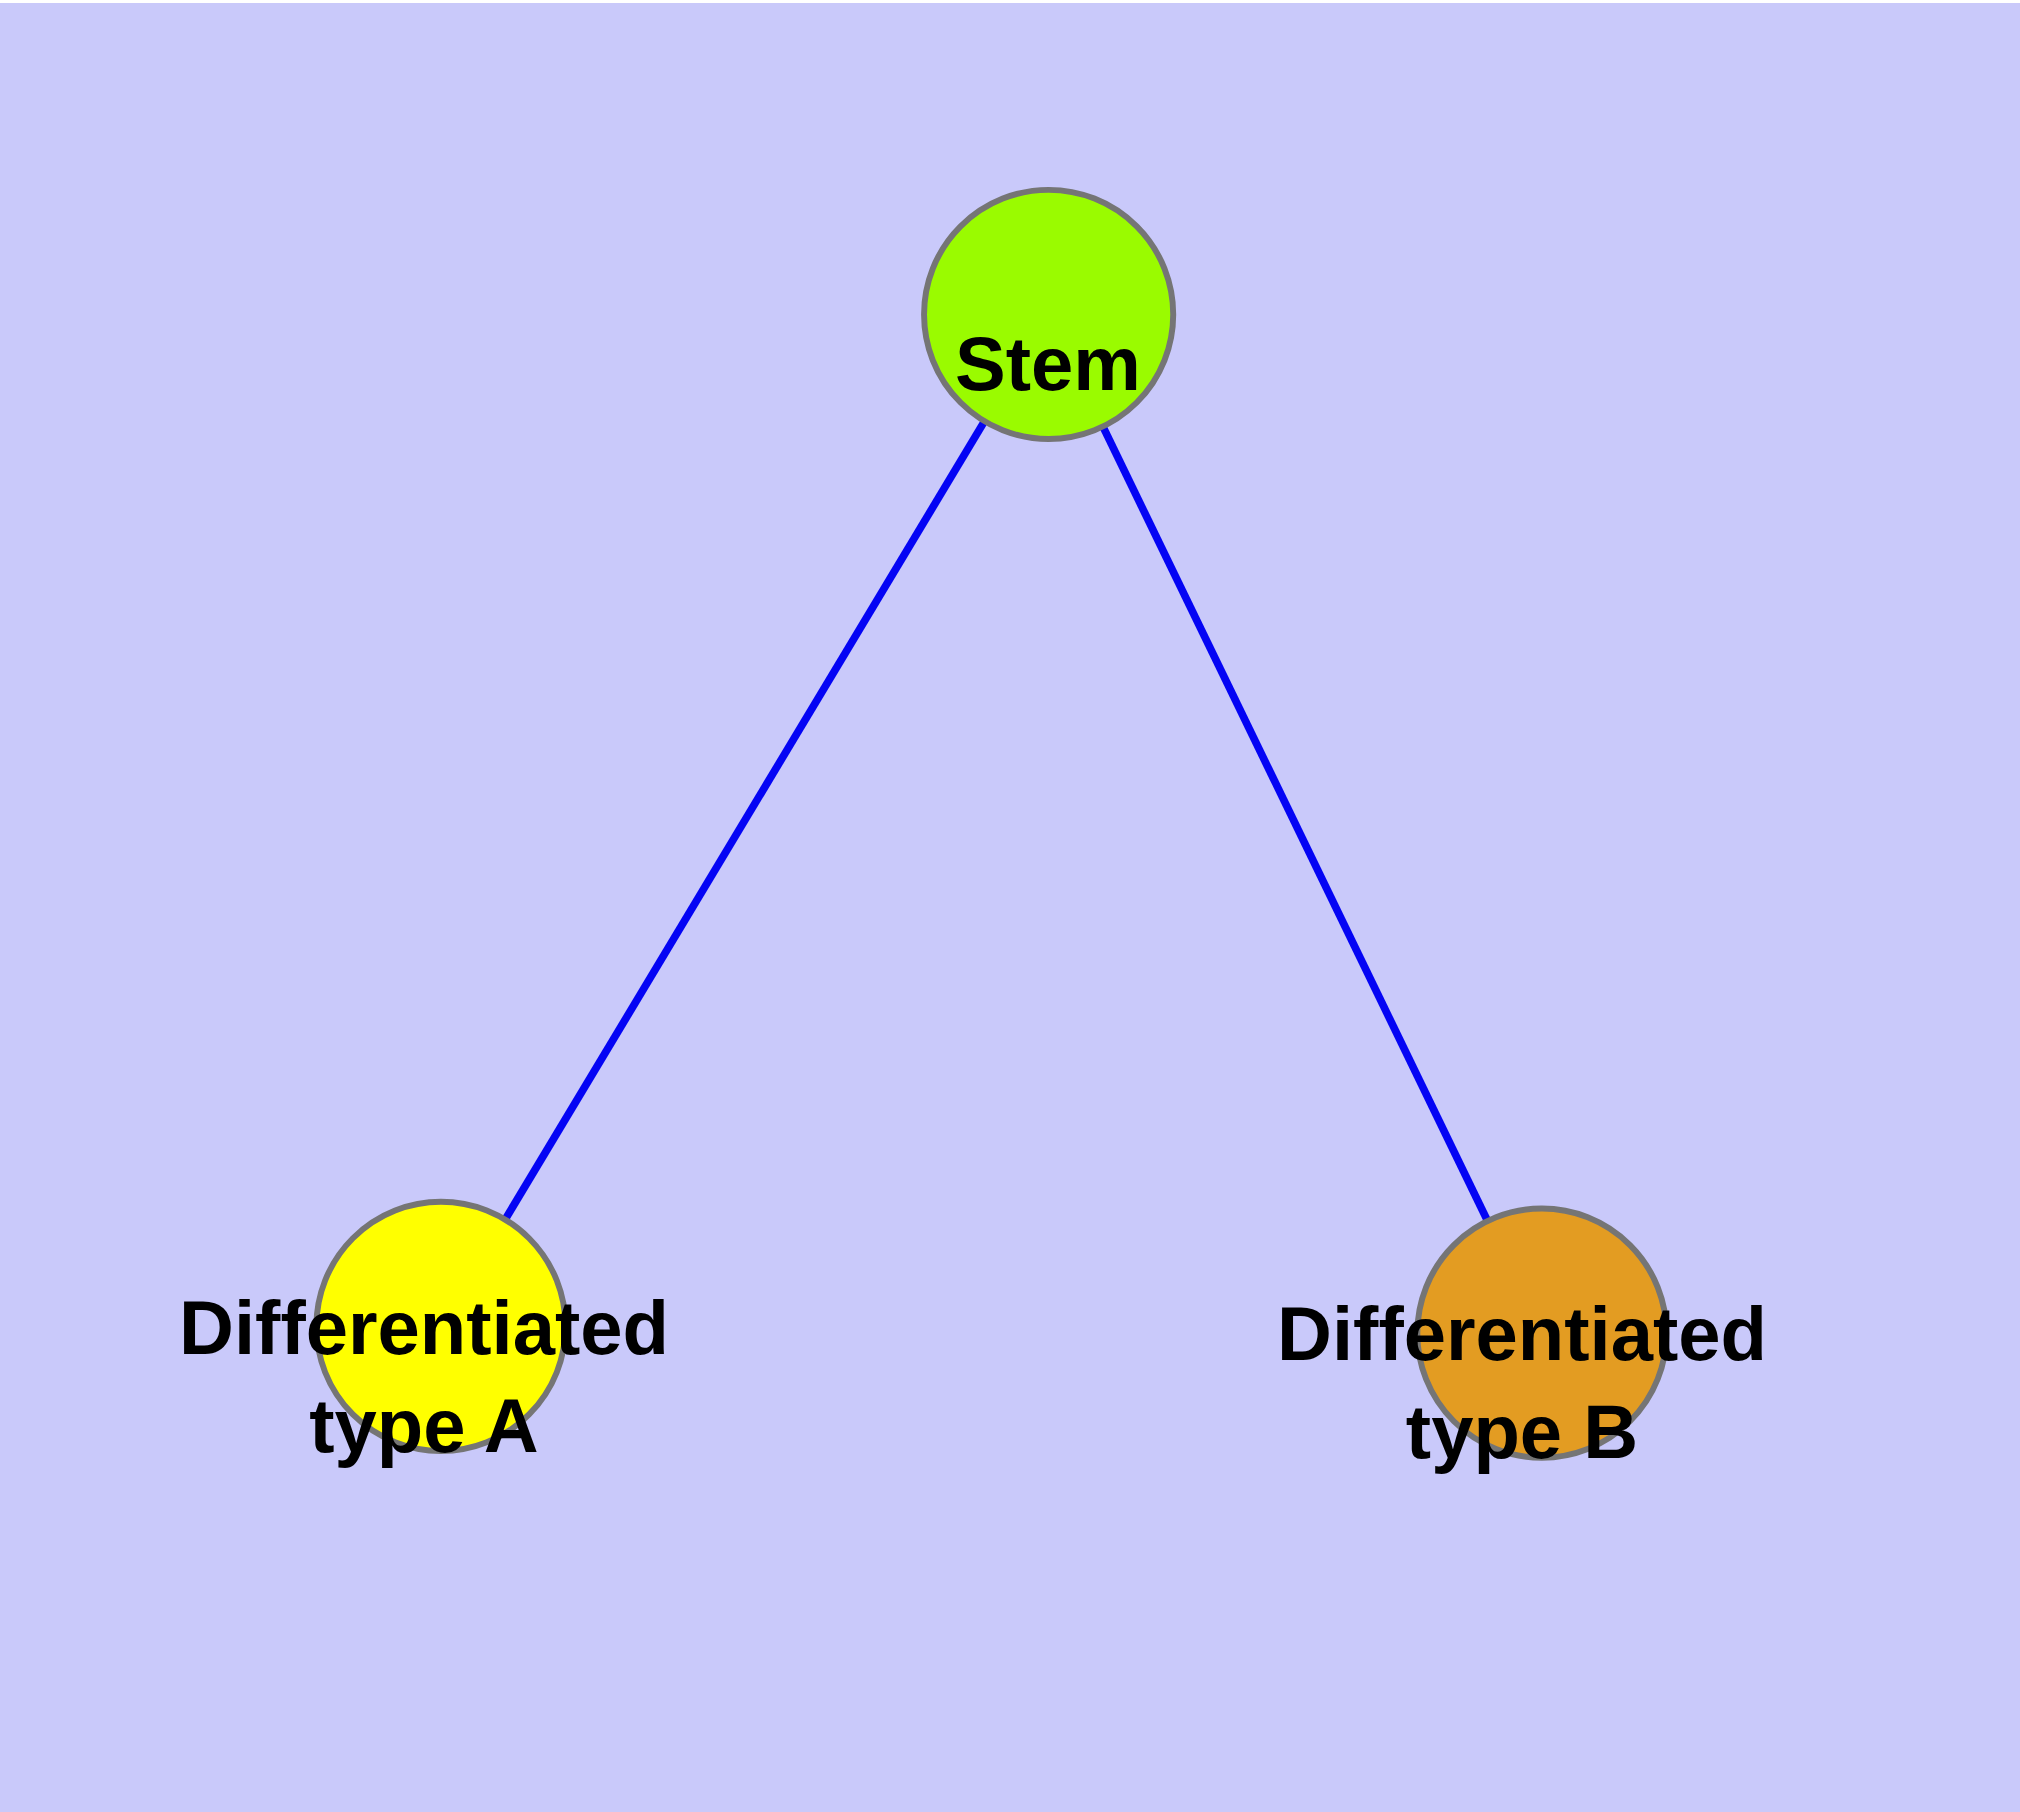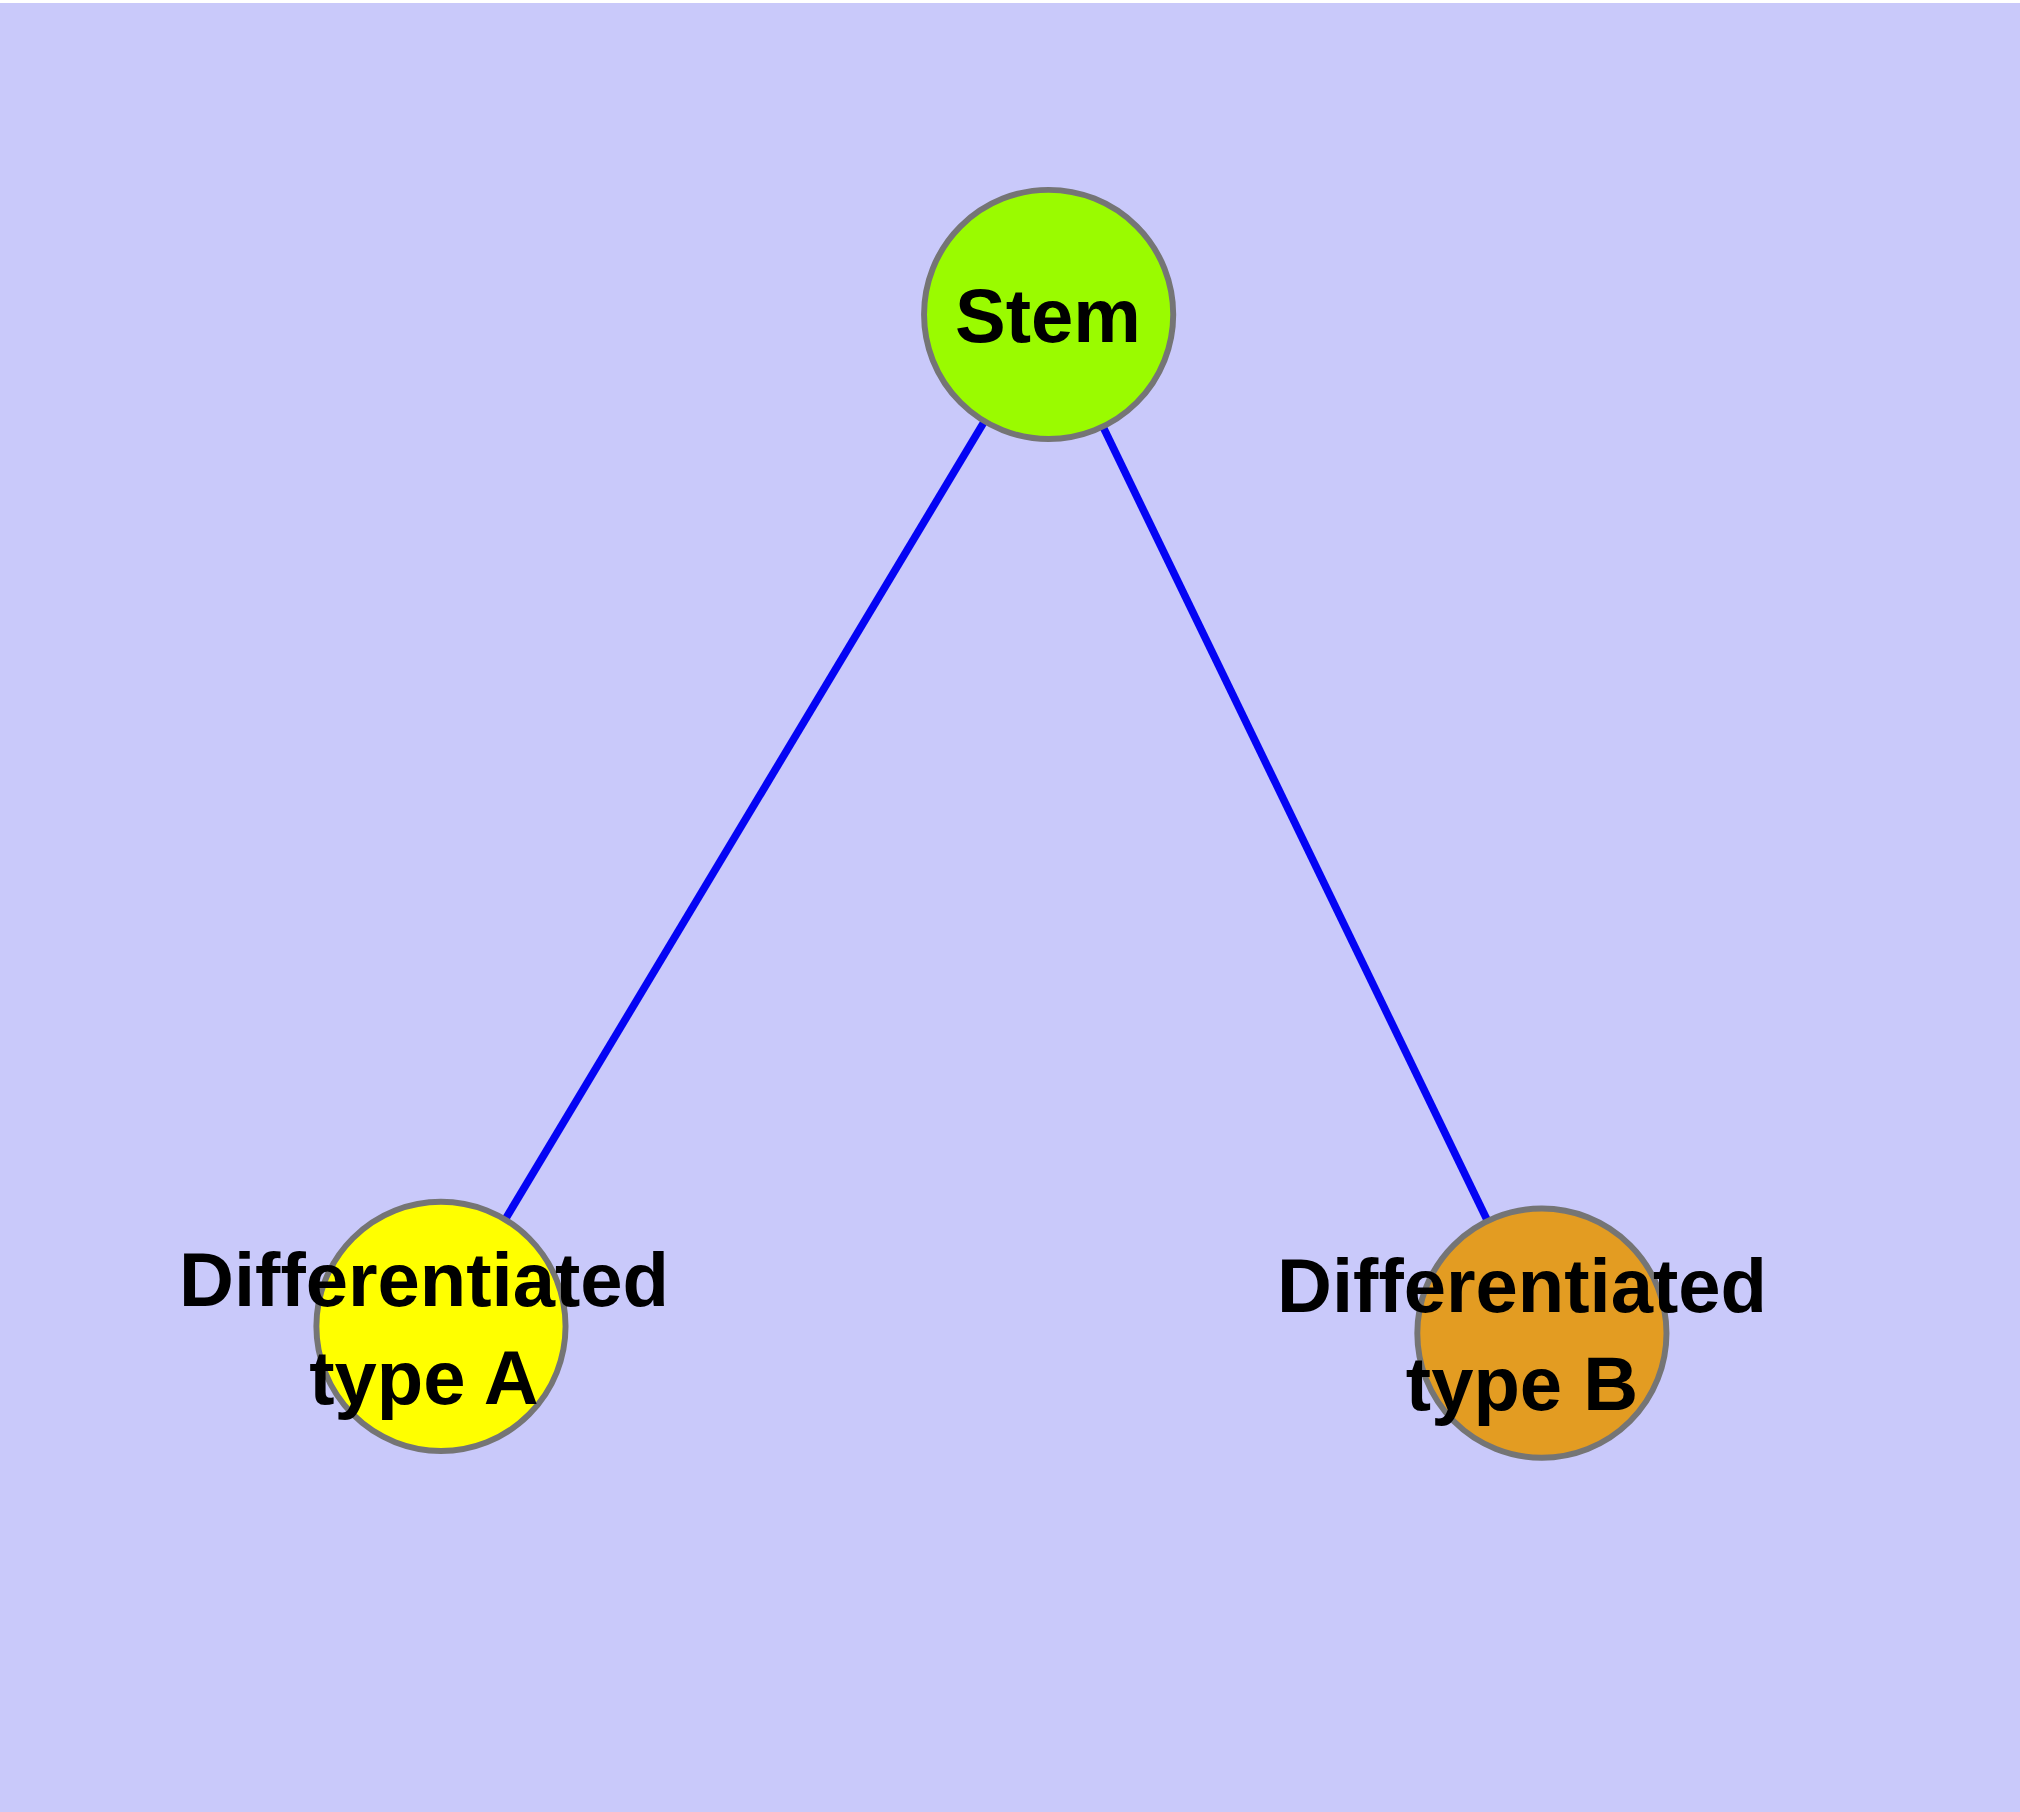--- a/index.html
+++ b/index.html
@@ -39,20 +39,21 @@
   .node-label {
     position: absolute;
     transform: translate(-50%, -50%);
     text-align: center;
     white-space: pre-line;
     font-weight: 700;
     font-size: 76px;
     line-height: 98px;
     color: #000000;
     letter-spacing: 0px;
+    margin-top: 48px;
   }
   .label-stem   { left: 1048px; top: 316px;  }
   .label-type-a { left: 424px;  top: 1329px; }
   .label-type-b { left: 1522px; top: 1335px; }
 </style>
 </head>
 <body>
 
 <div class="stage">
 

